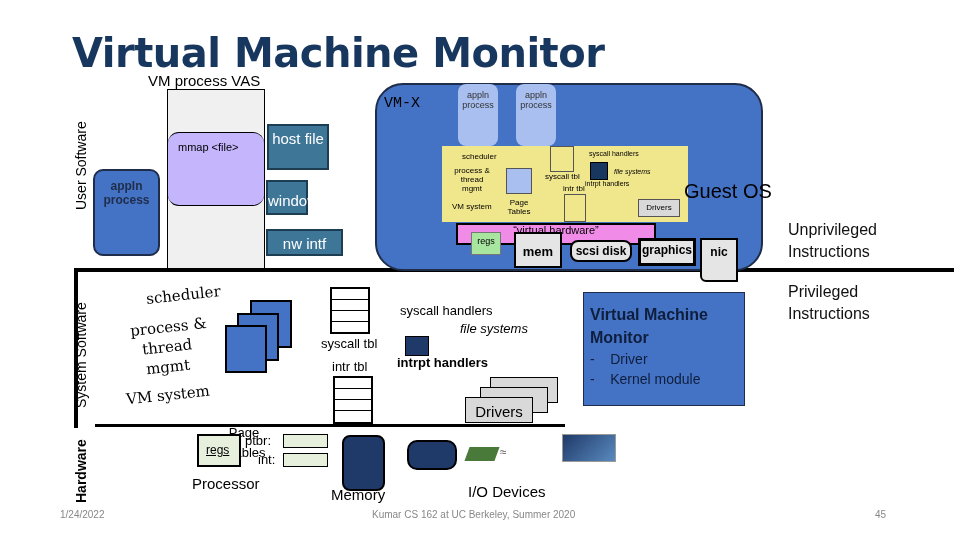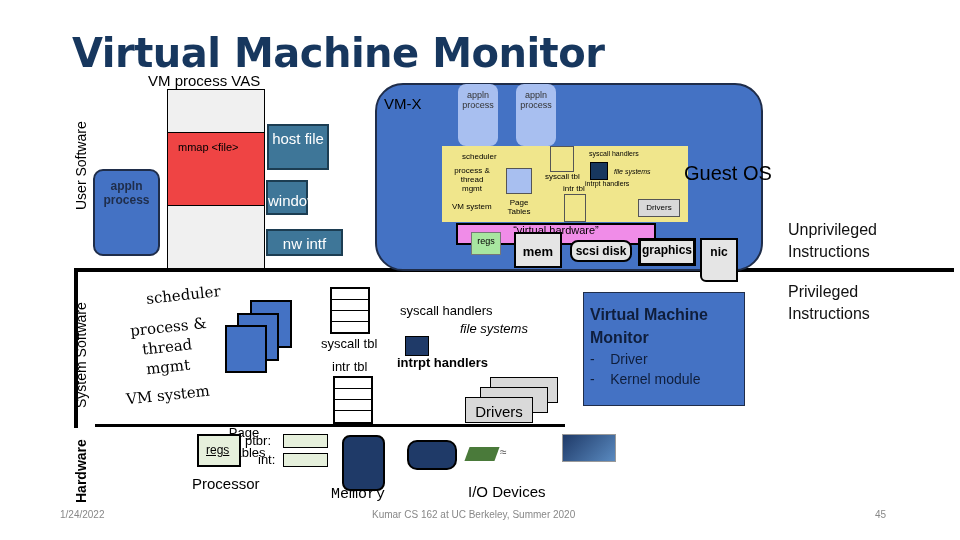--- a/index.html
+++ b/index.html
@@ -6,35 +6,35 @@
   body { width:960px; height:540px; position:relative; background:#fff; overflow:hidden;
          font-family:"Liberation Sans", sans-serif; color:#000; }
   .abs { position:absolute; }
   .title { left:72px; top:30px; font-size:40px; font-weight:bold; color:#17375e;
            font-family:"DejaVu Sans", sans-serif; letter-spacing:-0.5px; white-space:nowrap; }
   .vas-label { left:148px; top:72px; font-size:15px; }
   .side-label { transform-origin:left top; transform:rotate(-90deg); font-size:14px; white-space:nowrap; }
   .hline { background:#000; height:4px; }
   .vline { background:#000; width:3px; }
   .vas { left:167px; top:89px; width:98px; height:180px; background:#f0f0f0; border:1.5px solid #000; box-sizing:border-box; }
-  .vas-mmap { position:absolute; left:0; right:0; top:42px; height:72px; background:#ef4444; border-top:1.5px solid #000; border-bottom:1.5px solid #000; }
+  .vas-mmap { position:absolute; left:0; right:0; top:42px; height:72px; background:#c4b5fd; border-top:1.5px solid #000; border-bottom:1.5px solid #000;border-radius:11px; }
   .vas-mmap span { position:absolute; left:10px; top:8px; font-size:11px; }
   .blue-box { background:#4472c4; border:2px solid #1f2d4a; box-sizing:border-box; }
   .appln { left:93px; top:169px; width:67px; height:87px; border-radius:10px; font-size:12px; text-align:center; padding-top:8px; color:#1f2d4a; font-weight:bold; }
   .teal { background:#3e7698; border:2px solid #1c3d52; box-sizing:border-box; color:#fff; text-align:center; }
   .hostfile { left:267px; top:124px; width:62px; height:46px; font-size:15px; line-height:19px; padding-top:3px; }
   .window { left:266px; top:180px; width:42px; height:35px; font-size:15px; line-height:38px; }
   .nwintf { left:266px; top:229px; width:77px; height:27px; font-size:15px; line-height:26px; }
   .vmx { left:375px; top:83px; width:388px; height:188px; background:#4472c4; border:2px solid #1f2d4a; border-radius:28px; box-sizing:border-box; }
-  .vmx-label { left:384px; top:95px; font-size:15px; color:#000; }
+  .vmx-label { left:384px; top:95px; font-size:15px; color:#000;font-family:Liberation Mono, monospace; }
   .gappln { background:#a8bff0; border-radius:8px; font-size:9px; text-align:center; color:#333; padding-top:6px; box-sizing:border-box; }
   .guest-os-box { left:442px; top:146px; width:246px; height:76px; background:#f0e68c; }
   .vhw { left:456px; top:223px; width:200px; height:22px; background:#f08ce8; border:2px solid #000; box-sizing:border-box; font-size:11px; text-align:center; line-height:10px; }
   .hwbox { background:#e5e5e5; border:2px solid #000; box-sizing:border-box; text-align:center; font-weight:bold; font-size:13px; }
-  .guest-os-label { left:684px; top:162px; font-size:20px; }
+  .guest-os-label { left:684px; top:180px; font-size:20px; }
   .instr { font-size:16px; line-height:22px; color:#111; }
   .vmm-box { left:583px; top:292px; width:162px; height:114px; background:#4472c4; border:1.5px solid #1f2d4a; padding:10px 6px; box-sizing:border-box; }
   .vmm-box .t { font-weight:bold; font-size:16px; line-height:23px; color:#0f1e3c; }
   .vmm-box .li { font-size:14px; line-height:20px; color:#0f1e3c; }
   .sys-text { font-size:15px; font-family:"DejaVu Serif", serif; transform:rotate(-6deg); white-space:nowrap; }
   .tbl { border:2px solid #000; background:#fff; box-sizing:border-box; }
   .tbl div { border-bottom:1.5px solid #000; height:10px; }
   .drivers { width:68px; height:26px; background:#d9d9d9; border:1.5px solid #000; box-sizing:border-box; }
   .small { font-size:13px; }
   .footer { font-size:10px; color:#888; }
@@ -142,21 +142,21 @@
 
 <div class="abs tbl" style="left:197px;top:434px;width:44px;height:33px;background:#e6f0dc;"></div>
 <div class="abs" style="left:206px;top:443px;font-size:12px;text-decoration:underline;">regs</div>
 <div class="abs small" style="left:245px;top:433px;">ptbr:</div>
 <div class="abs" style="left:283px;top:434px;width:43px;height:12px;background:#e6f0dc;border:1.5px solid #000;"></div>
 <div class="abs small" style="left:258px;top:452px;">int:</div>
 <div class="abs" style="left:283px;top:453px;width:43px;height:12px;background:#e6f0dc;border:1.5px solid #000;"></div>
 <div class="abs" style="left:192px;top:475px;font-size:15px;">Processor</div>
 
 <div class="abs navy" style="left:342px;top:435px;width:43px;height:56px;border-radius:8px;"></div>
-<div class="abs" style="left:331px;top:486px;font-size:15px;font-family:Liberation Mono, monospace;">Memory</div>
+<div class="abs" style="left:331px;top:486px;font-size:15px;">Memory</div>
 
 <div class="abs navy" style="left:407px;top:440px;width:50px;height:30px;border-radius:10px;"></div>
 <div class="abs" style="left:467px;top:447px;width:30px;height:14px;background:#4a7a3a;transform:skewX(-20deg);"></div>
 <div class="abs" style="left:500px;top:445px;font-size:12px;color:#555;">≈</div>
 <div class="abs" style="left:562px;top:434px;width:52px;height:26px;background:linear-gradient(135deg,#1f3a68,#5a8ac0);border:1px solid #999;"></div>
 <div class="abs" style="left:468px;top:483px;font-size:15px;">I/O Devices</div>
 
 <div class="abs footer" style="left:60px;top:509px;">1/24/2022</div>
 <div class="abs footer" style="left:372px;top:509px;">Kumar CS 162 at UC Berkeley, Summer 2020</div>
 <div class="abs footer" style="left:875px;top:509px;">45</div>

